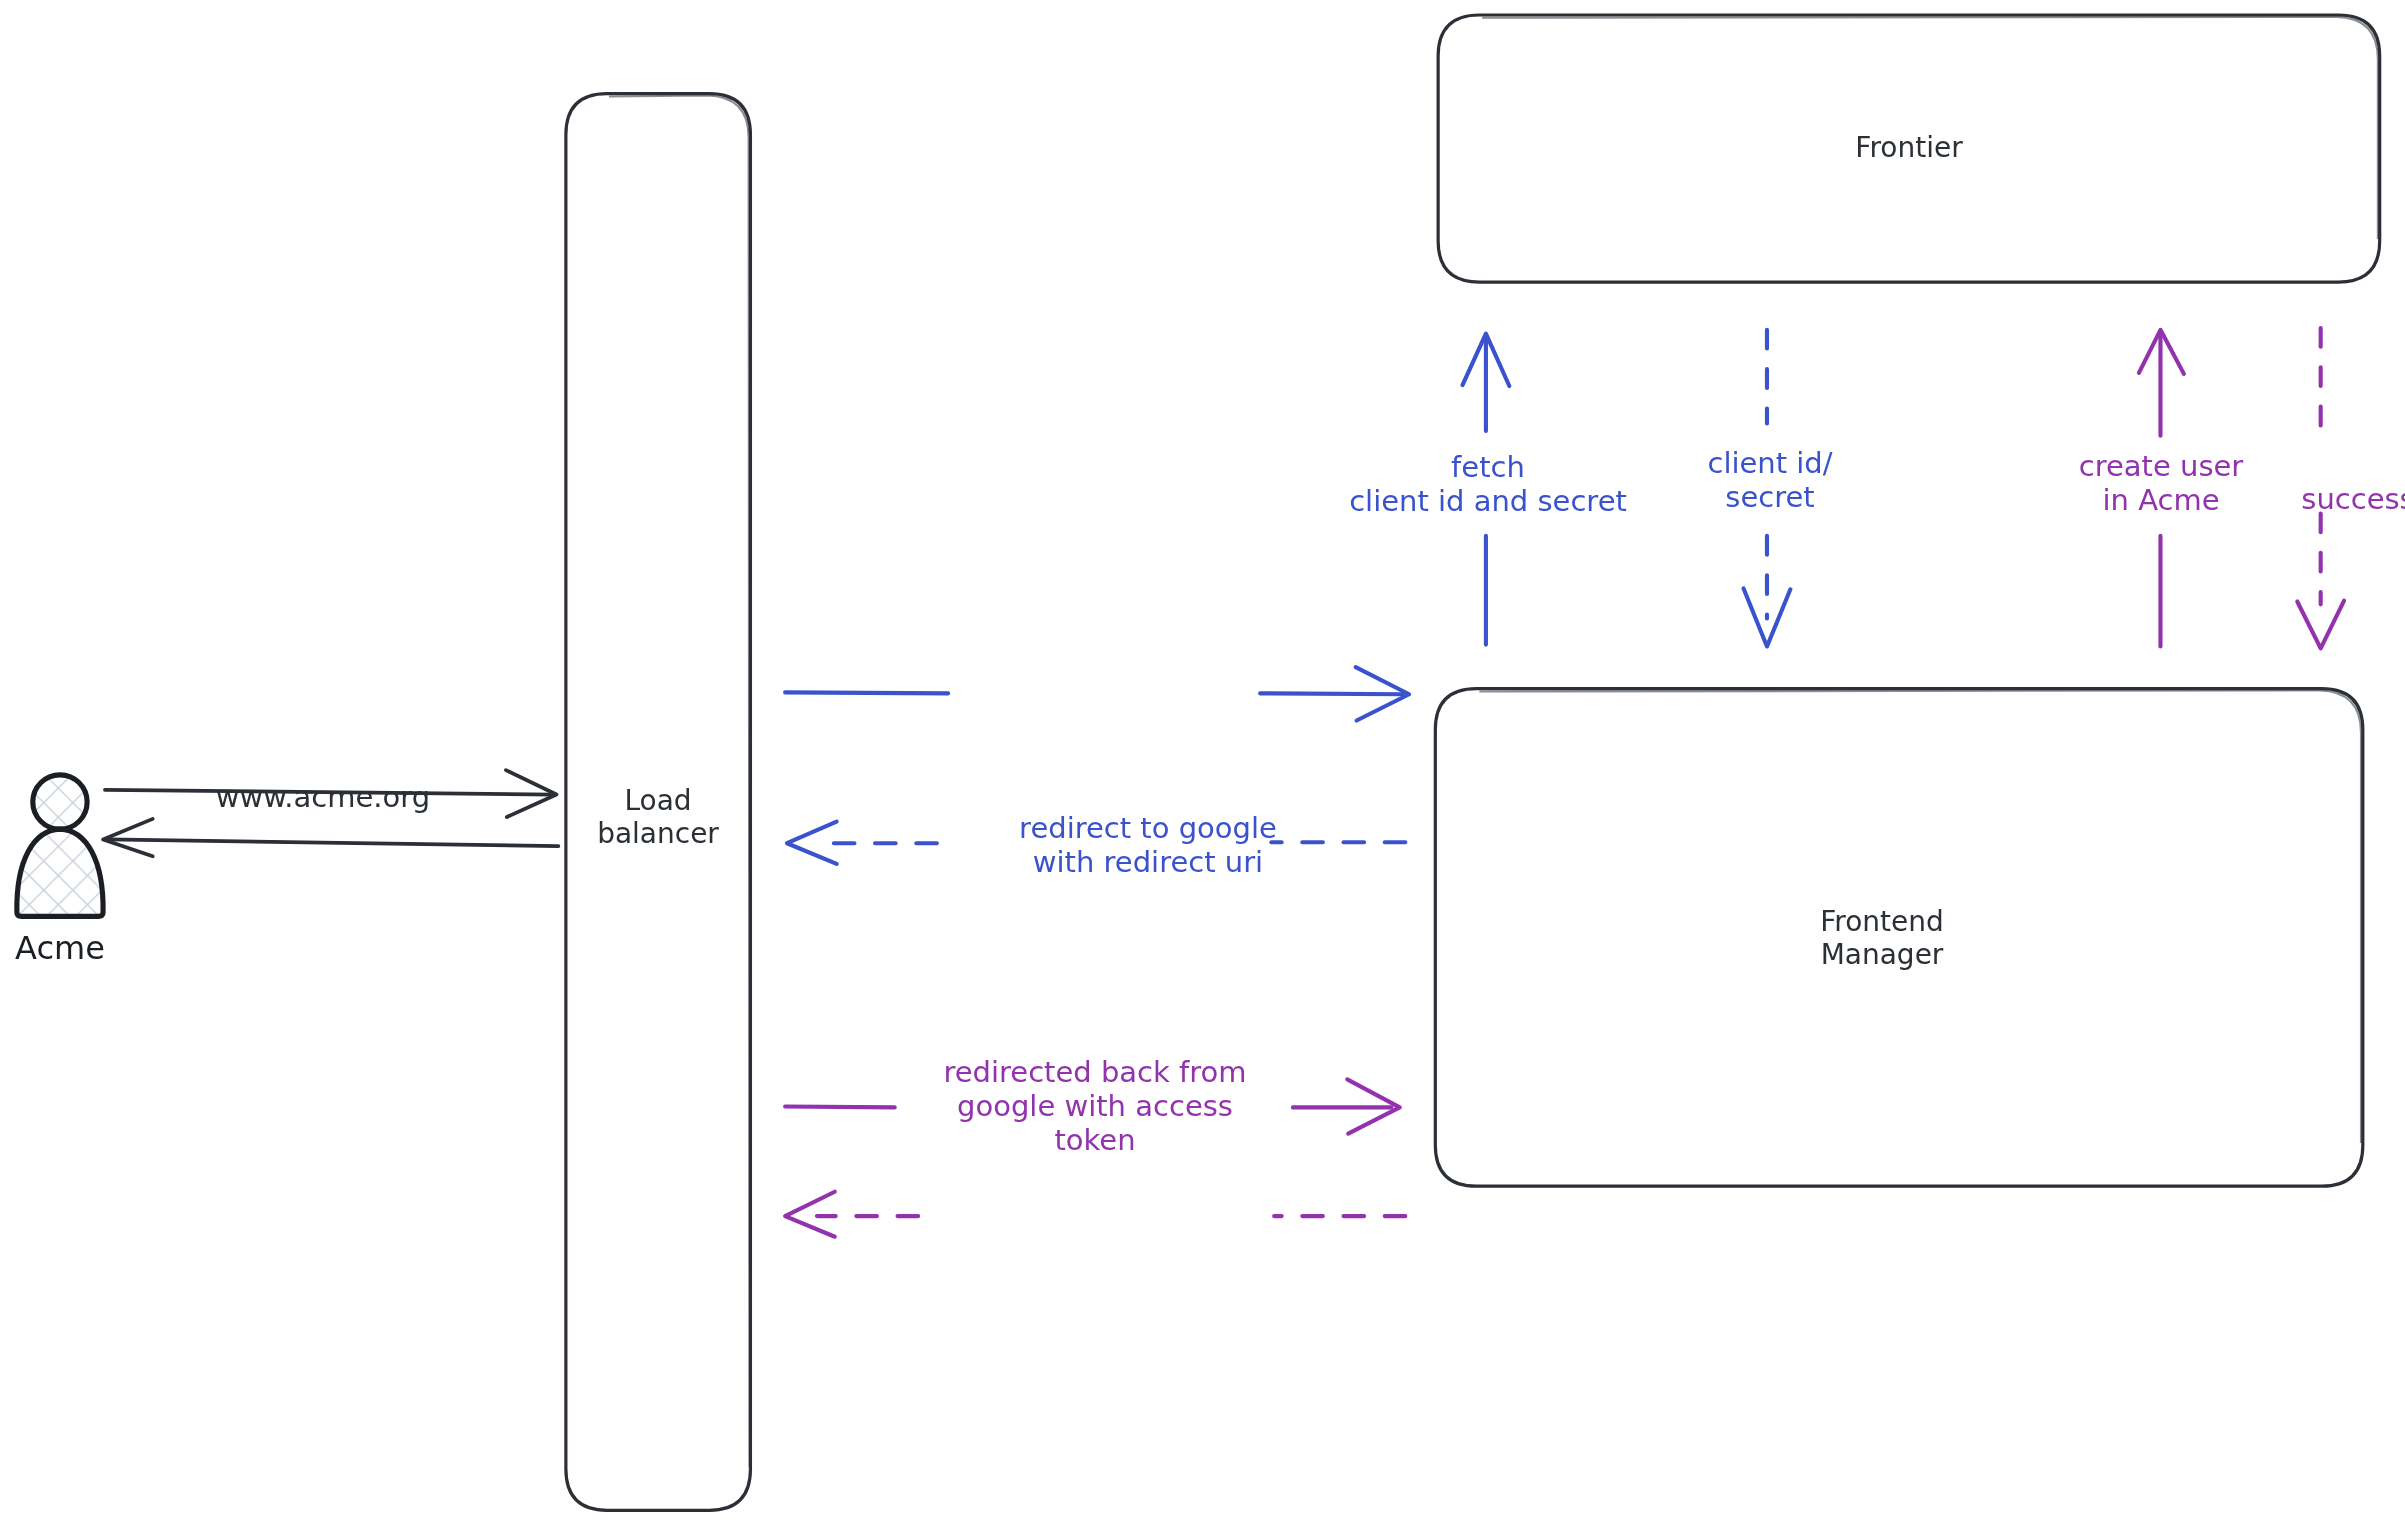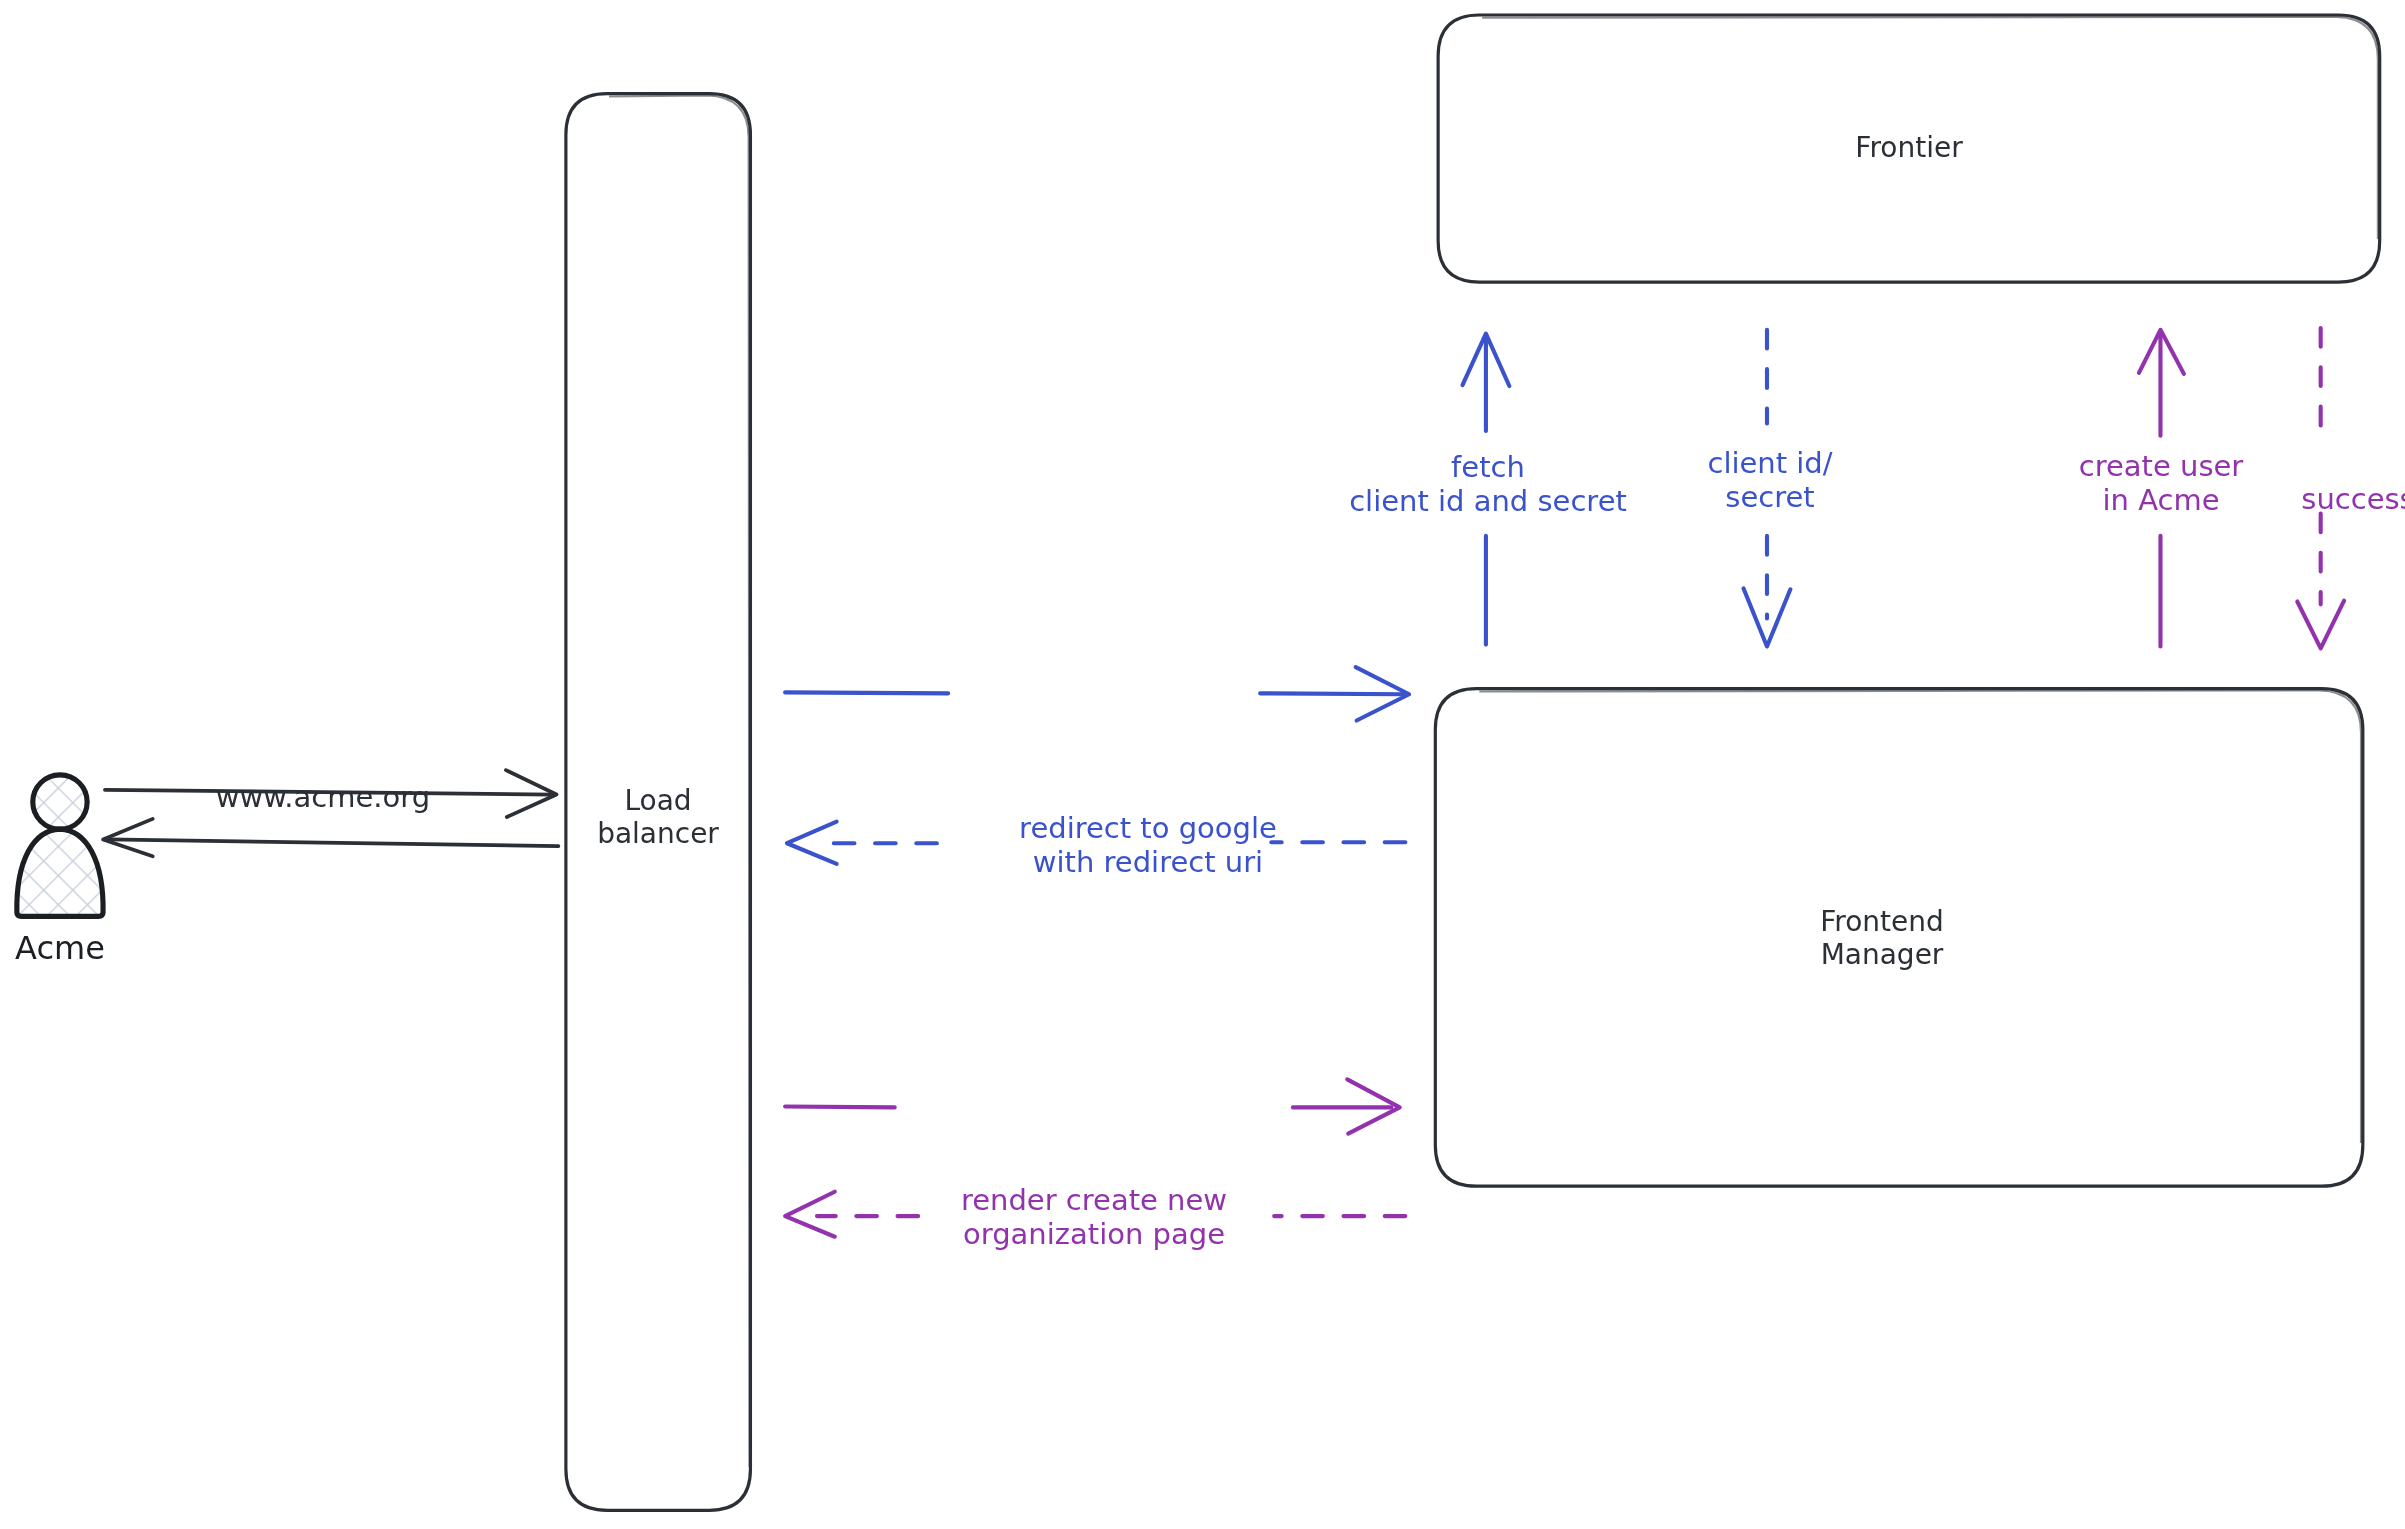--- a/index.html
+++ b/index.html
@@ -157,23 +157,24 @@
 
   <div class="node-label center-xy" style="left:1882px; top:938px;">Frontend
 Manager</div>
 
   <div class="edge-label dark center-xy" style="left:323px; top:797px;">www.acme.org</div>
 
 
   <div class="edge-label blue center-xy" style="left:1100px; top:845px;margin-left:48px;">redirect to google
 with redirect uri</div>
 
+  <div class="edge-label purple center-xy" style="left:1095px; top:1106px;">redirected back from
+google with access
+token</div>
 
-  <div class="edge-label purple center-xy" style="left:1094px; top:1217px;">render create new
-organization page</div>
 
   <div class="edge-label blue center-xy" style="left:1488px; top:484px;">fetch
 client id and secret</div>
 
   <div class="edge-label blue center-xy" style="left:1770px; top:480px;">client id/
 secret</div>
 
   <div class="edge-label purple center-xy" style="left:2161px; top:483px;">create user
 in Acme</div>
 

